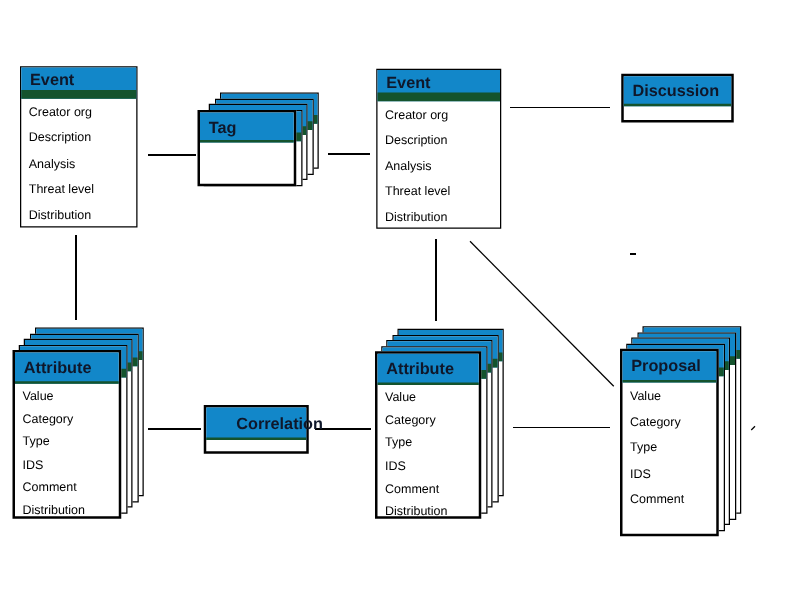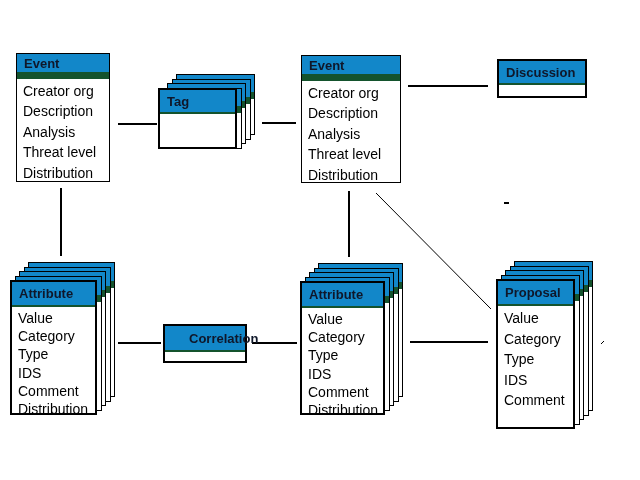--- a/index.html
+++ b/index.html
@@ -11,21 +11,21 @@
   .entity-card{position:absolute;background:#ffffff;border:1px solid #000;box-sizing:border-box;}
   .entity-card.front{border-width:2px;}
   .hdr{
     background:#1287C9;color:#0f172a;font-weight:bold;font-size:13px;
     display:flex;align-items:center;padding-left:7px;
     border-bottom:7px solid #14532d;box-sizing:border-box;
   }
   .front .hdr{border-bottom-width:2px;text-align:center;}
   .hdr-24{height:24px;} .hdr-25{height:25px;} .hdr-26{height:26px;padding-left:24px;}
   .body{box-sizing:border-box;}
-  .row{font-size:14px;padding-left:6px;white-space:nowrap;}
+  .row{font-size:10px;padding-left:6px;white-space:nowrap;}
   .rows-20 .row{line-height:20.4px;} 
   .rows-18 .row{line-height:18.2px;}
   .rows-205 .row{line-height:20.6px;}
   .pad-top{padding-top:2px;}
 </style>
 </head>
 <body>
 
 <div class="canvas">
 

